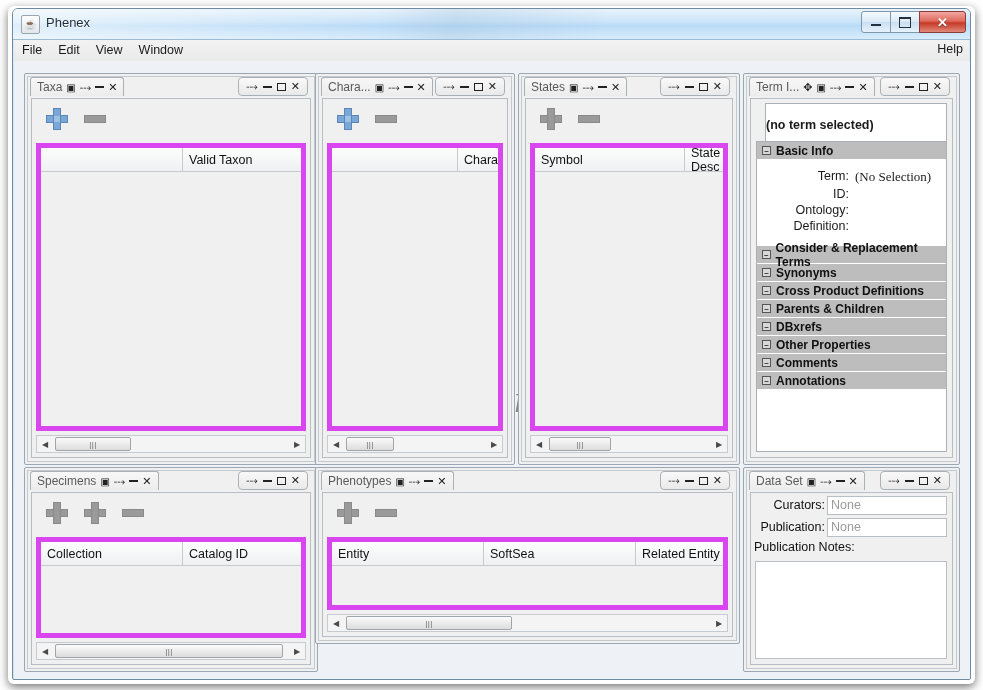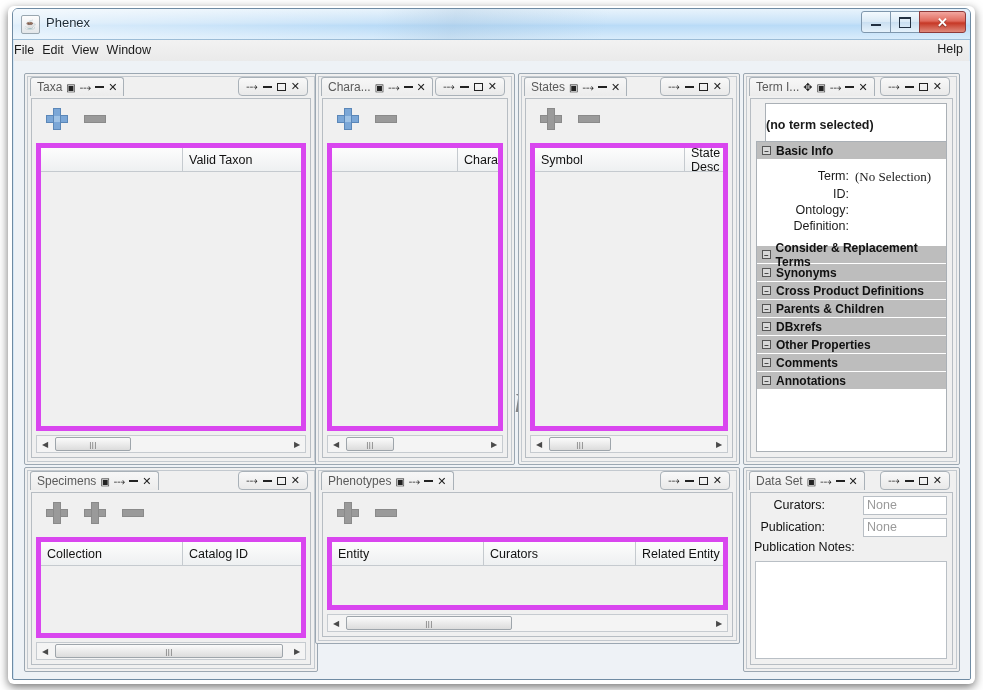--- a/index.html
+++ b/index.html
@@ -37,21 +37,21 @@
   .wbtn.close{width:45px;border-radius:0 3px 3px 0;border-color:#8e3b3b;
      background:linear-gradient(180deg,#f2a7a0 0%,#e06a5d 45%,#c63826 55%,#e08a7c 100%);
      color:#fff;font-weight:bold;font-size:13px;text-shadow:0 1px 1px rgba(0,0,0,.4);}
   .wbtn-glyph-min{display:block;width:10px;height:2px;background:#223041;margin-top:6px;}
   .wbtn-glyph-max{display:block;width:10px;height:9px;border:1px solid #223041;
      box-shadow:inset 0 2px 0 -1px #223041;}
 
   
   #menubar{height:21px;background:linear-gradient(180deg,#f2f2f2,#eaeaea);
      border-bottom:1px solid #b8c2cb;position:relative;margin:0 1px;}
-  #menubar .mitem{display:inline-block;padding:2px 8px 2px 0;font-size:12.5px;color:#1a1a1a;line-height:17px;text-align:right;}
+  #menubar .mitem{display:inline-block;padding:2px 8px 2px 8px;font-size:12.5px;color:#1a1a1a;line-height:17px;text-align:right;}
   #menubar .right{position:absolute;right:6px;top:2px;font-size:12.5px;color:#1a1a1a;}
 
   
   #client{position:absolute;left:1px;top:52px;width:956px;height:618px;background:#eef2f6;}
 
   
   .frame{position:absolute;background:#f0f0f0;border:1px solid #9ba7b2;box-sizing:border-box;
          border-radius:2px;}
   .frame-inner{position:absolute;left:2px;top:2px;right:2px;bottom:2px;background:#f0f0f0;
          border:1px solid #c3c9cf;box-sizing:border-box;}
@@ -113,21 +113,21 @@
       border:1px solid #aab0b6;box-sizing:border-box;overflow:hidden;}
   .section-hdr{height:17px;background:#bdbdbd;border-bottom:1px solid #fff;
       display:flex;align-items:center;gap:5px;padding-left:5px;font-size:12px;font-weight:bold;color:#111;}
   .exp{width:9px;height:9px;border:1px solid #555;background:#d8d8d8;box-sizing:border-box;
        display:flex;align-items:center;justify-content:center;font-size:8px;line-height:7px;color:#111;}
   .kv{display:flex;font-size:12.5px;color:#1a1a1a;padding:1px 0;}
   .kv .k{width:92px;text-align:right;padding-right:6px;}
   .kv .v{font-family:"Liberation Serif",serif;font-size:13px;color:#1a1a1a;}
 
   
-  .ds-row{display:flex;align-items:center;height:20px;margin:2px 5px 0 2px;gap:36px;}
+  .ds-row{display:flex;align-items:center;height:20px;margin:2px 5px 0 2px;}
   .ds-lbl{font-size:12.5px;color:#111;text-align:right;width:72px;padding-right:2px;}
   .ds-input{flex:1;height:19px;background:#fff;border:1px solid #b9bfc5;box-sizing:border-box;
       display:flex;align-items:center;padding-left:3px;font-size:12.5px;color:#9a9a9a;}
   .ds-notes-lbl{font-size:12.5px;color:#111;padding:3px 0 2px 3px;}
   .ds-notes{position:absolute;left:4px;right:5px;top:68px;bottom:5px;background:#fff;
       border:1px solid #b9bfc5;box-sizing:border-box;}
 
   
   #watermark{position:absolute;left:336px;top:316px;font-family:"Liberation Serif",serif;
      font-style:italic;font-size:38px;color:#6f6f6f;opacity:.82;letter-spacing:.5px;
@@ -451,21 +451,21 @@
               <span class="plusicon grey">
                   <i class="h"></i>
                   <i class="v"></i>
                   <span class="cover"></span>
                 </span>
               <span class="minusicon"></span>
             </div>
             <div class="tblwrap">
               <div class="thead">
                 <div class="th" style="width:152px;">Entity</div>
-                <div class="th" style="width:152px;">Curators</div>
+                <div class="th" style="width:152px;">SoftSea</div>
                 <div class="th" style="flex:1;">Related Entity</div>
               </div>
               <div class="tbody"></div>
             </div>
             <div class="hscroll">
               <span class="sb-arrow">◀</span>
               <span class="sb-track">
                 <span class="sb-thumb" style="left:2px;width:166px;">|||</span>
               </span>
               <span class="sb-arrow">▶</span>

